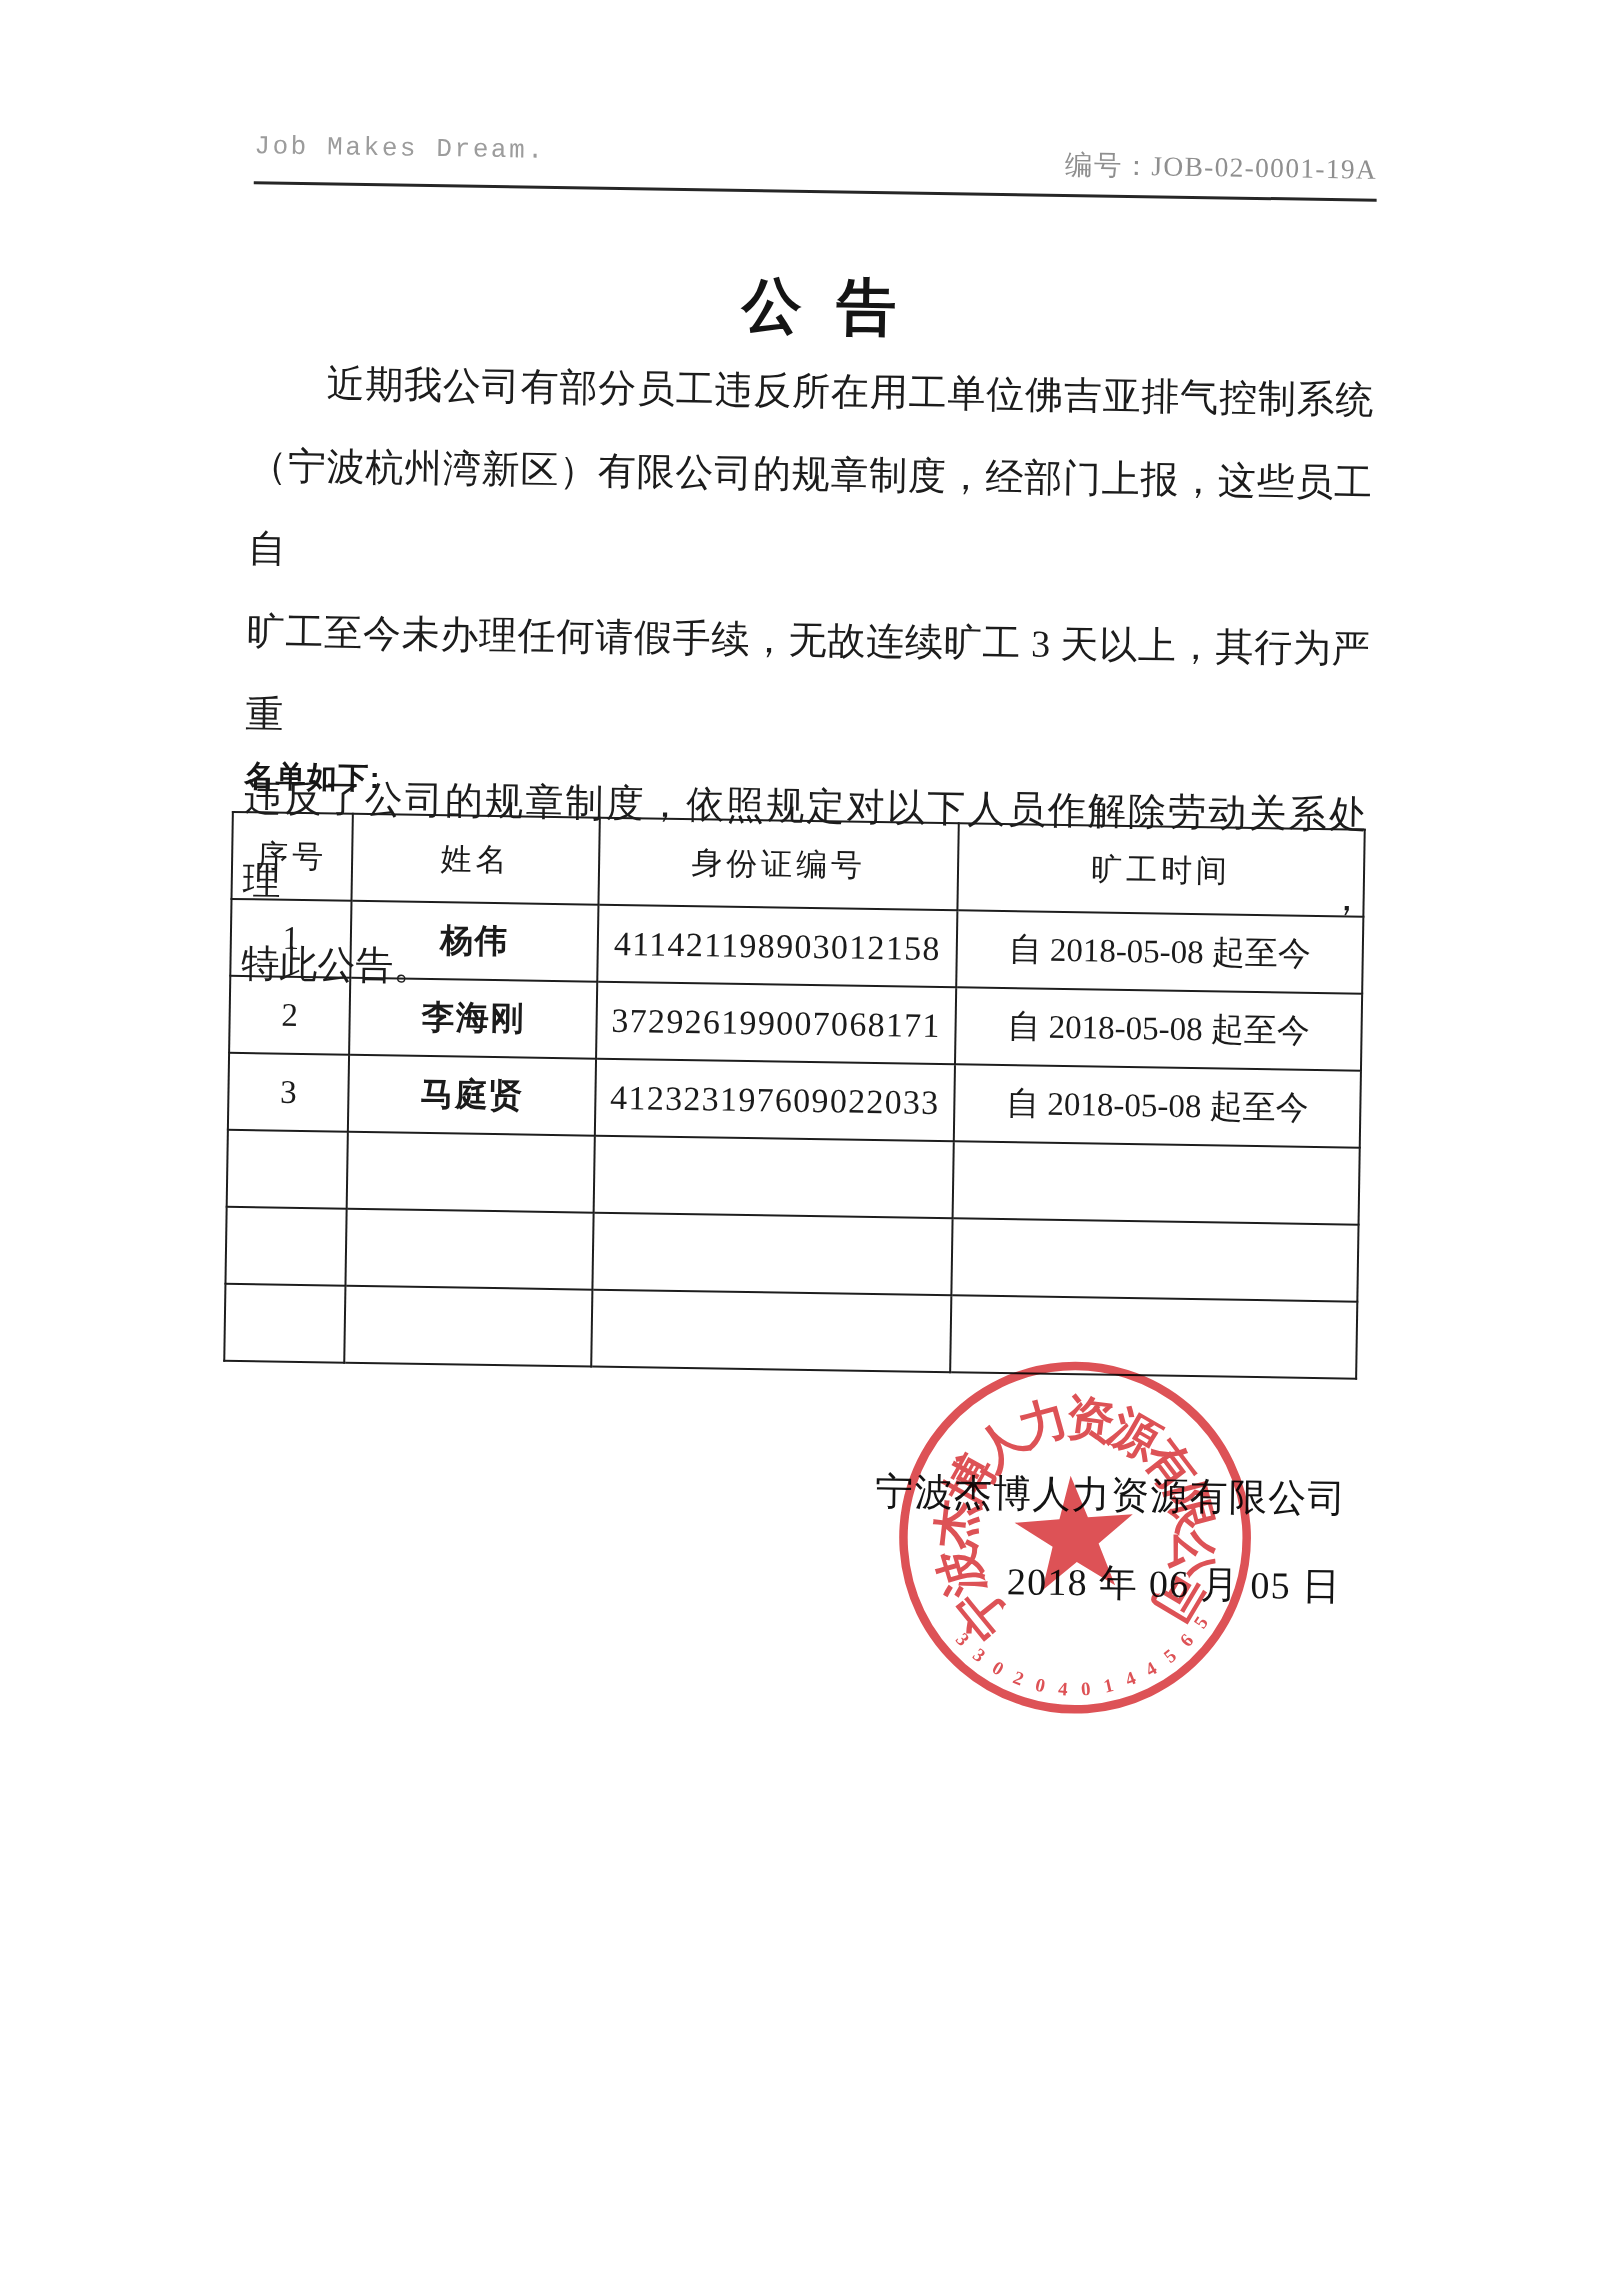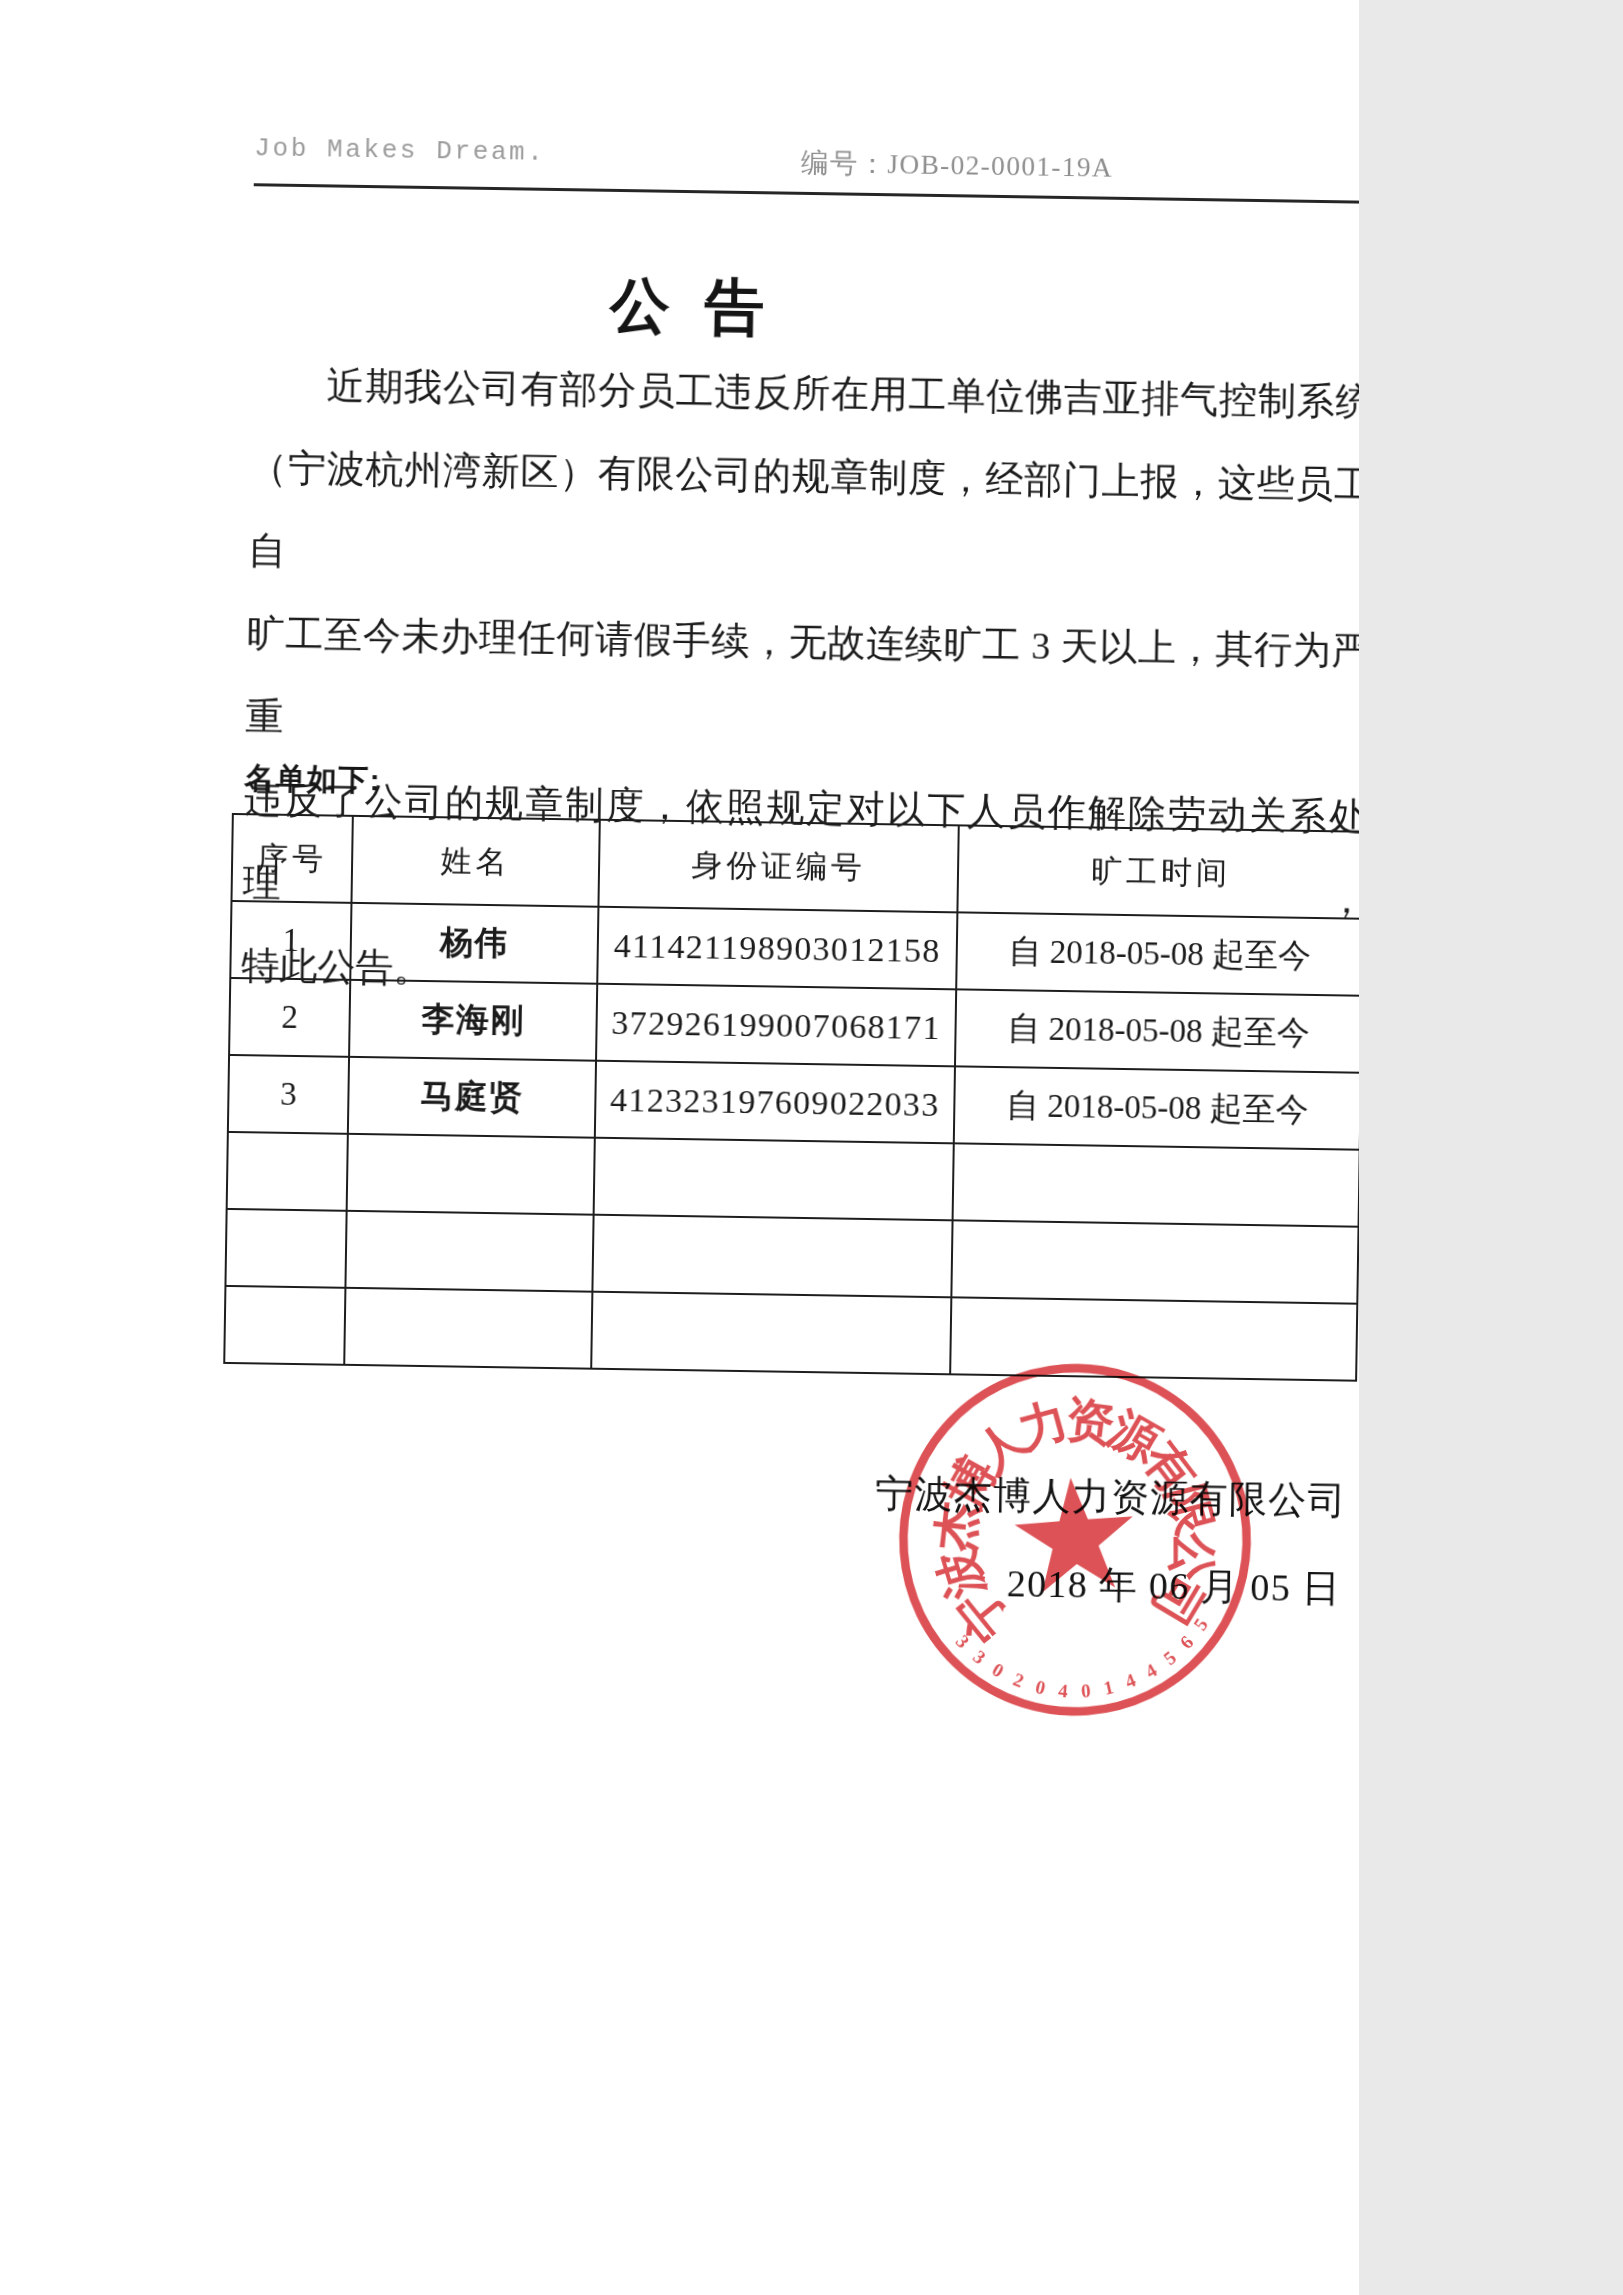--- a/index.html
+++ b/index.html
@@ -1,18 +1,18 @@
 <!DOCTYPE html>
 <html style="--seal-color: #d93a3e;font-size:10.5px"><head>
 <meta charset="utf-8">
 <style>
   html,body{margin:0;padding:0;background:#e9e9e9;}
   .page{
     position:relative;
-    width:1359px;height:2295px;
+    width:1623px;height:2295px;
     background:#ffffff;
     overflow:hidden;
     font-family:"Liberation Serif","DejaVu Serif",serif;
     color:#1f1f1f;
   }
   .skew{
     position:absolute;inset:0;
     transform:rotate(0.9deg);
     transform-origin:50% 38%;
   }

